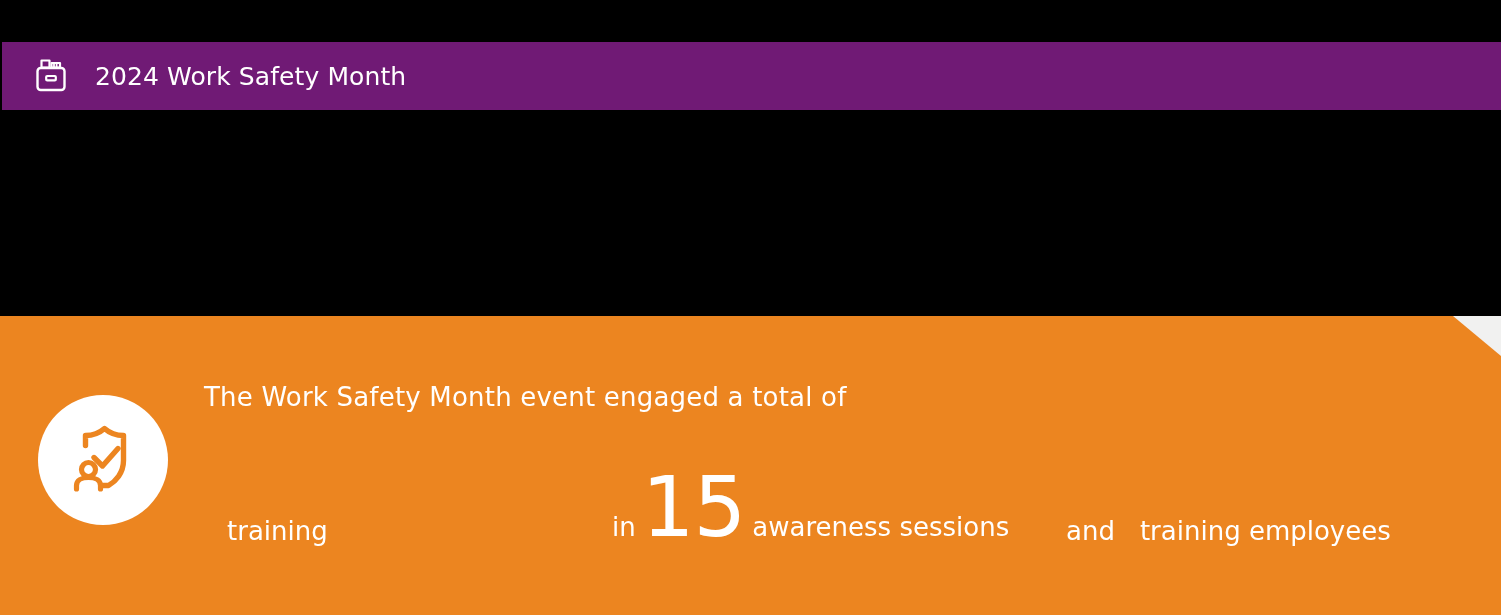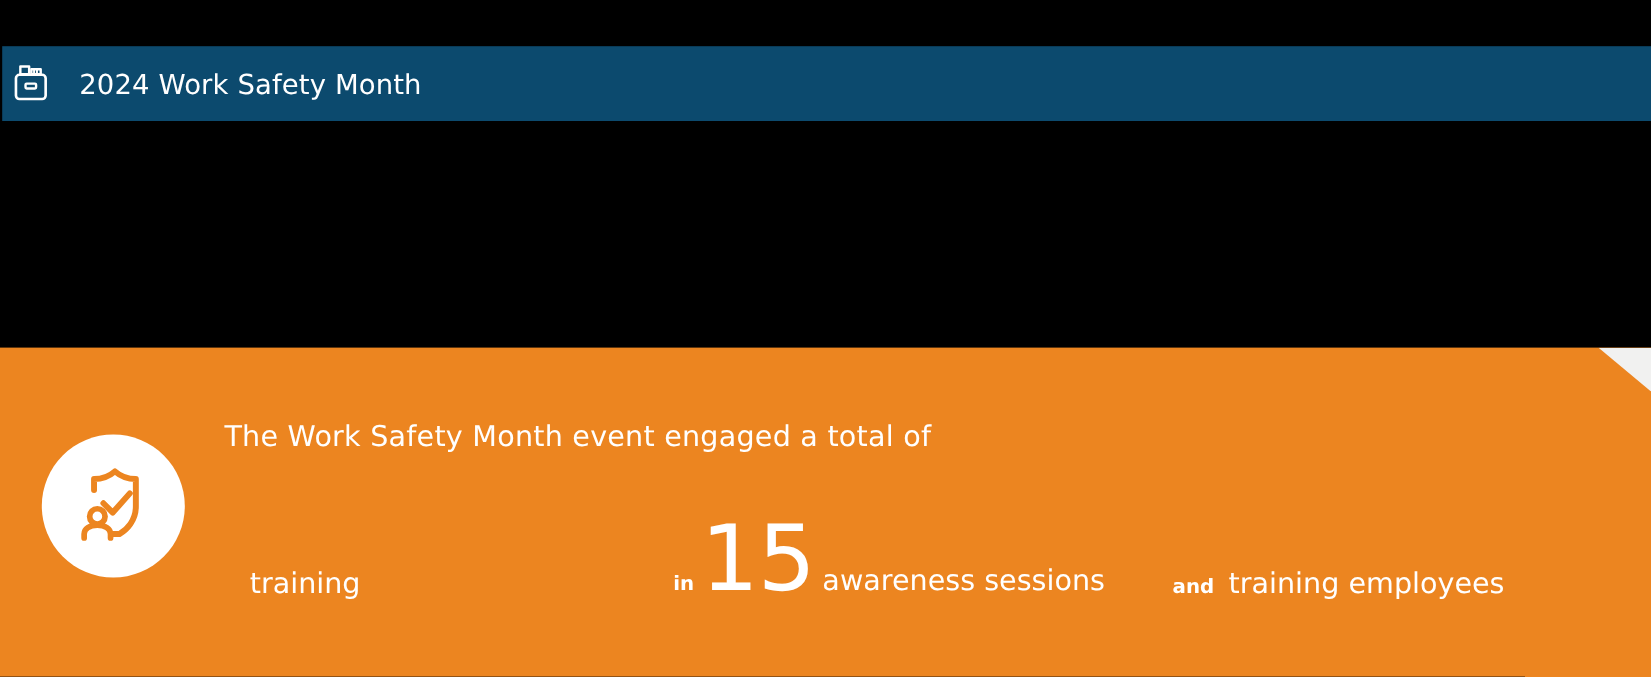--- a/index.html
+++ b/index.html
@@ -15,25 +15,25 @@
     font-family: "DejaVu Sans", "Liberation Sans", sans-serif;
   }
 
   
   #header-bar {
     position: absolute;
     left: 2px;
     top: 42px;
     width: 1499px;
     height: 68px;
-    background: #0c4a6e;
+    background: #701a75;
     display: flex;
     align-items: center;
     box-sizing: border-box;
-    padding-left: 6px;
+    padding-left: 29px;
   }
   #header-icon {
     width: 40px;
     height: 40px;
     flex: 0 0 auto;
     display: block;
   }
   #header-title {
     color: #FFFFFF;
     font-size: 25px;
@@ -120,38 +120,38 @@
   }
   .stat-group {
     position: absolute;
     bottom: 0;
     display: flex;
     align-items: baseline;
     white-space: nowrap;
     color: #FFFFFF;
   }
   .stat-prefix {
-    font-size: 18px;
-    font-weight: 700;
+    font-size: 26px;
+    font-weight: 400;
     margin-right: 6px;
   }
   .stat-number {
     font-size: 83px;
     font-weight: 400;
     line-height: 0.9;
     letter-spacing: -1px;
   }
   .stat-label {
     font-size: 26px;
     font-weight: 400;
     margin-left: 7px;
   }
   #stat-group-0 { left: 16px; }
   #stat-group-1 { left: 408px; }
-  #stat-group-2 { left: 862px; }
+  #stat-group-2 { left: 862px; gap: 12px; }
 </style>
 </head>
 <body>
 
 <div id="header-bar">
   <span id="header-icon-wrap">
     <svg id="header-icon" viewBox="0 0 40 40" fill="none" aria-hidden="true">
 
       <path d="M10.5 4.5 h8 v7 h-8 z" stroke="#FFFFFF" stroke-width="2.2" stroke-linejoin="round" fill="none"></path>
       <path d="M20.5 7 h8.5 v4.5 h-8.5 z" stroke="#FFFFFF" stroke-width="2.2" stroke-linejoin="round" fill="none"></path>

